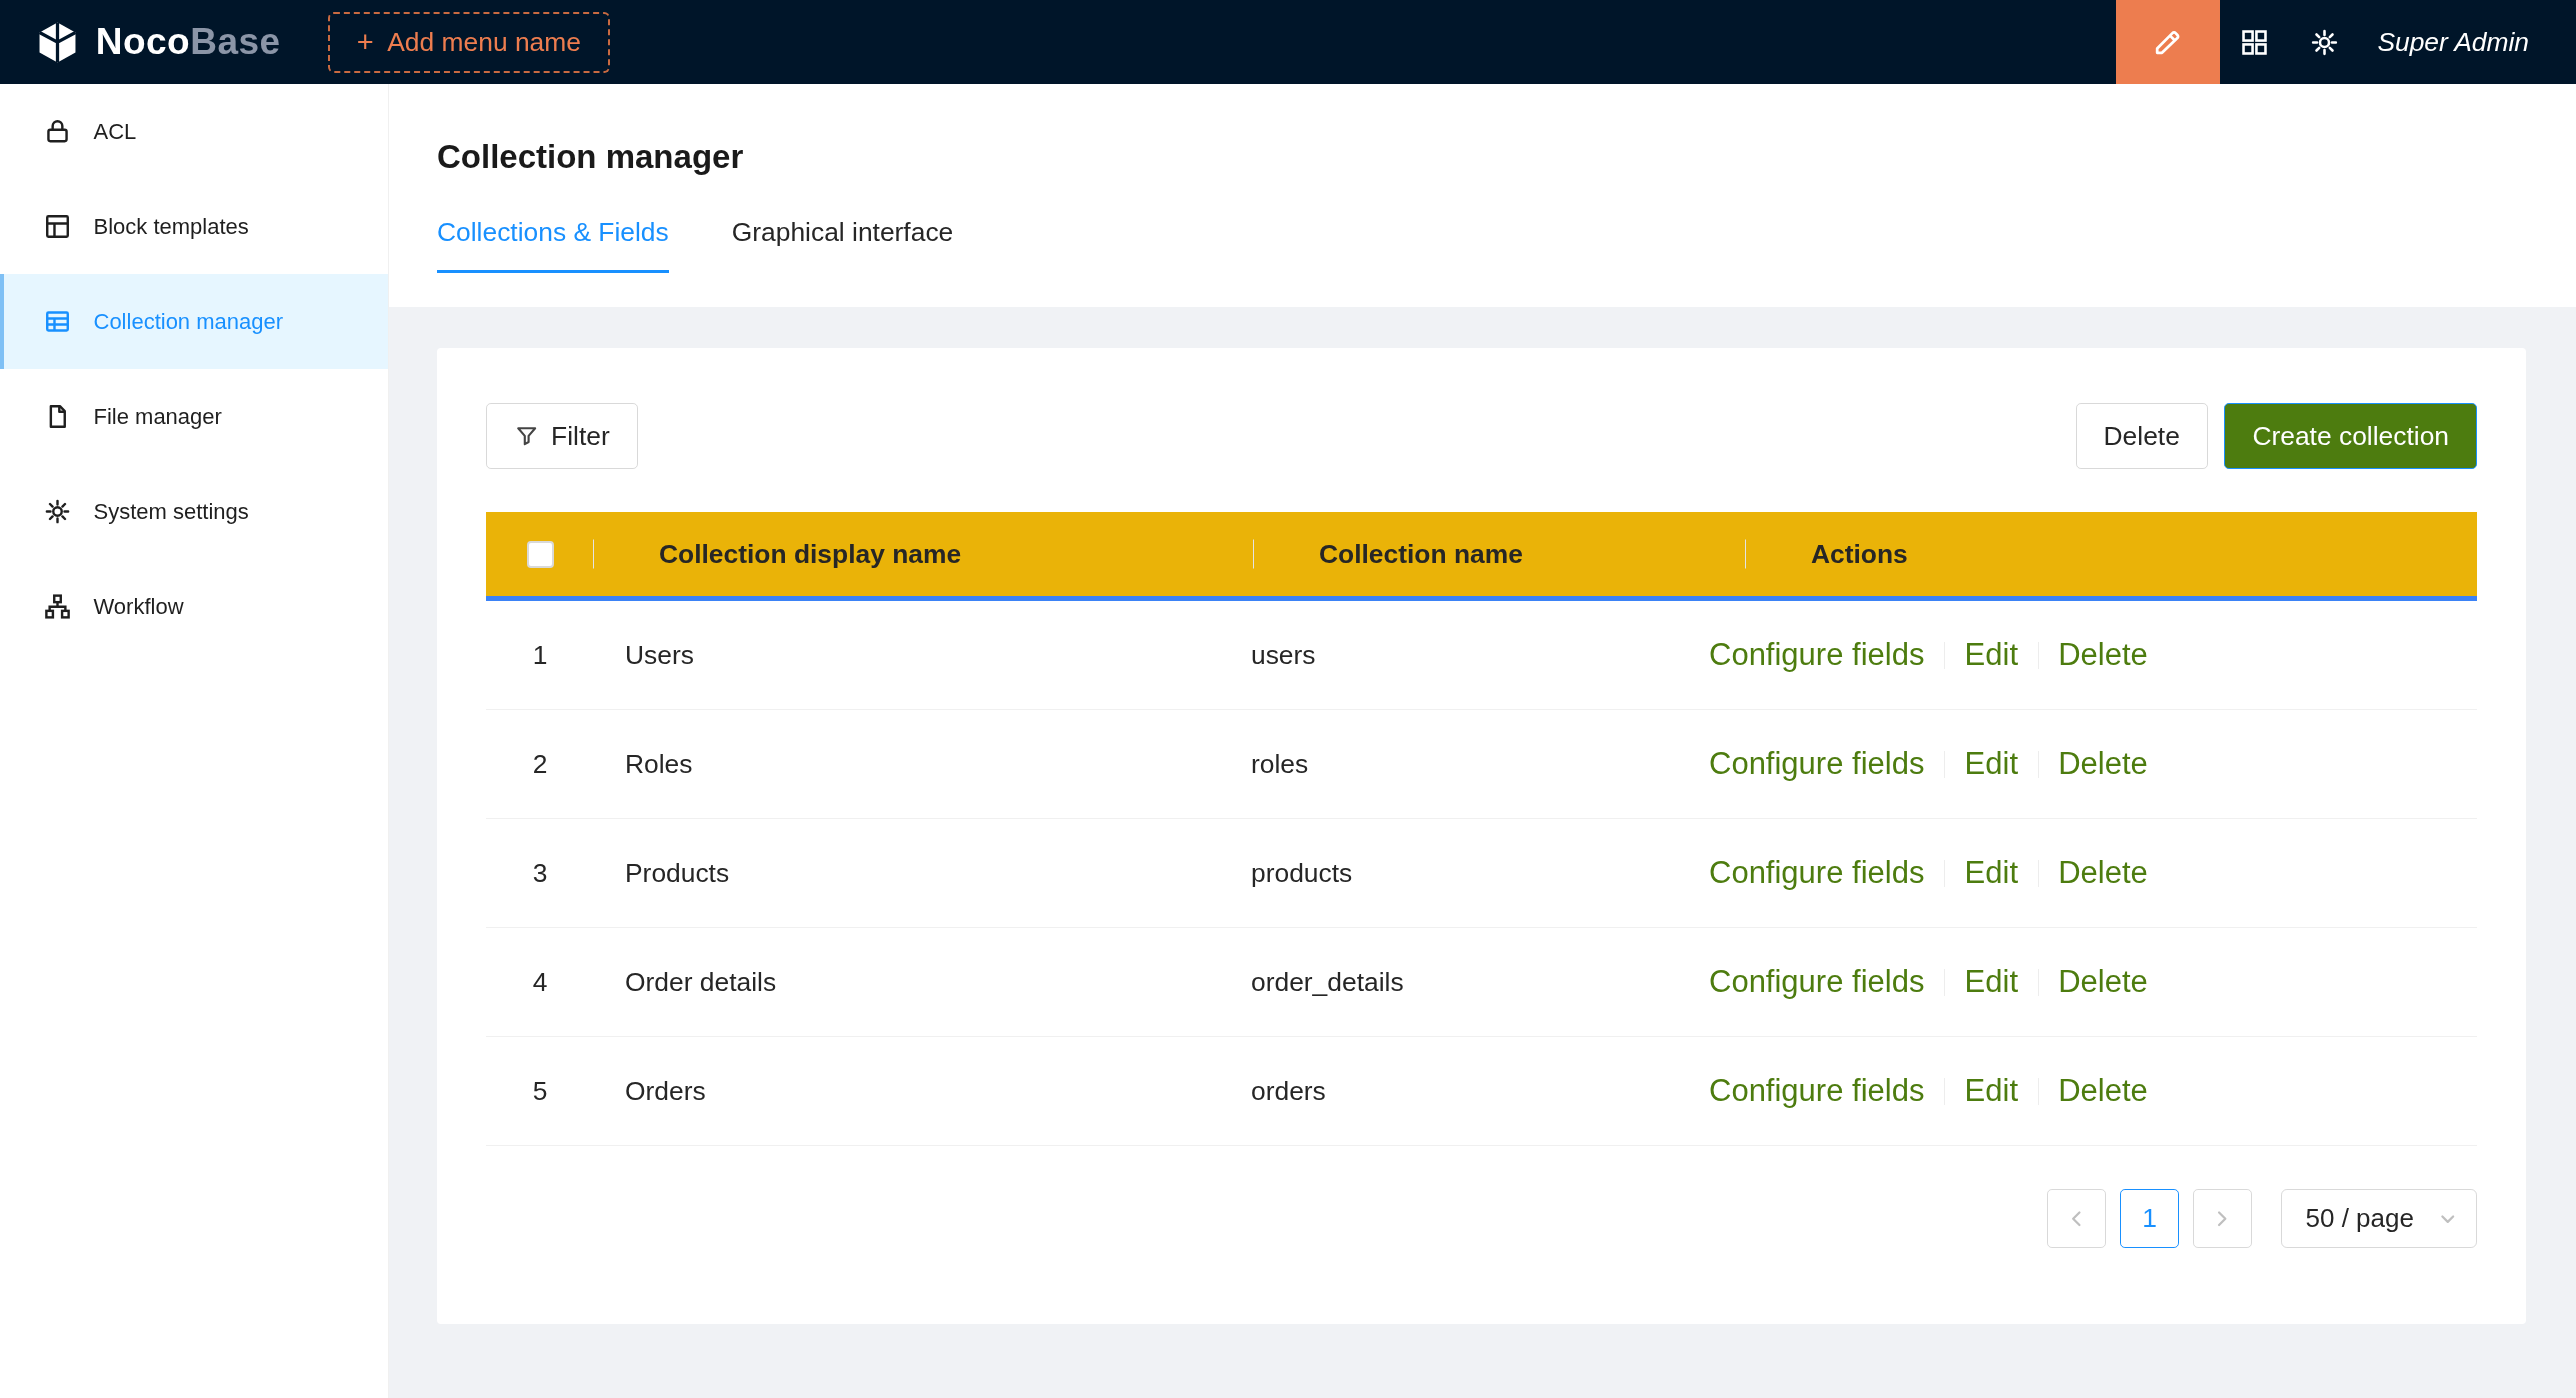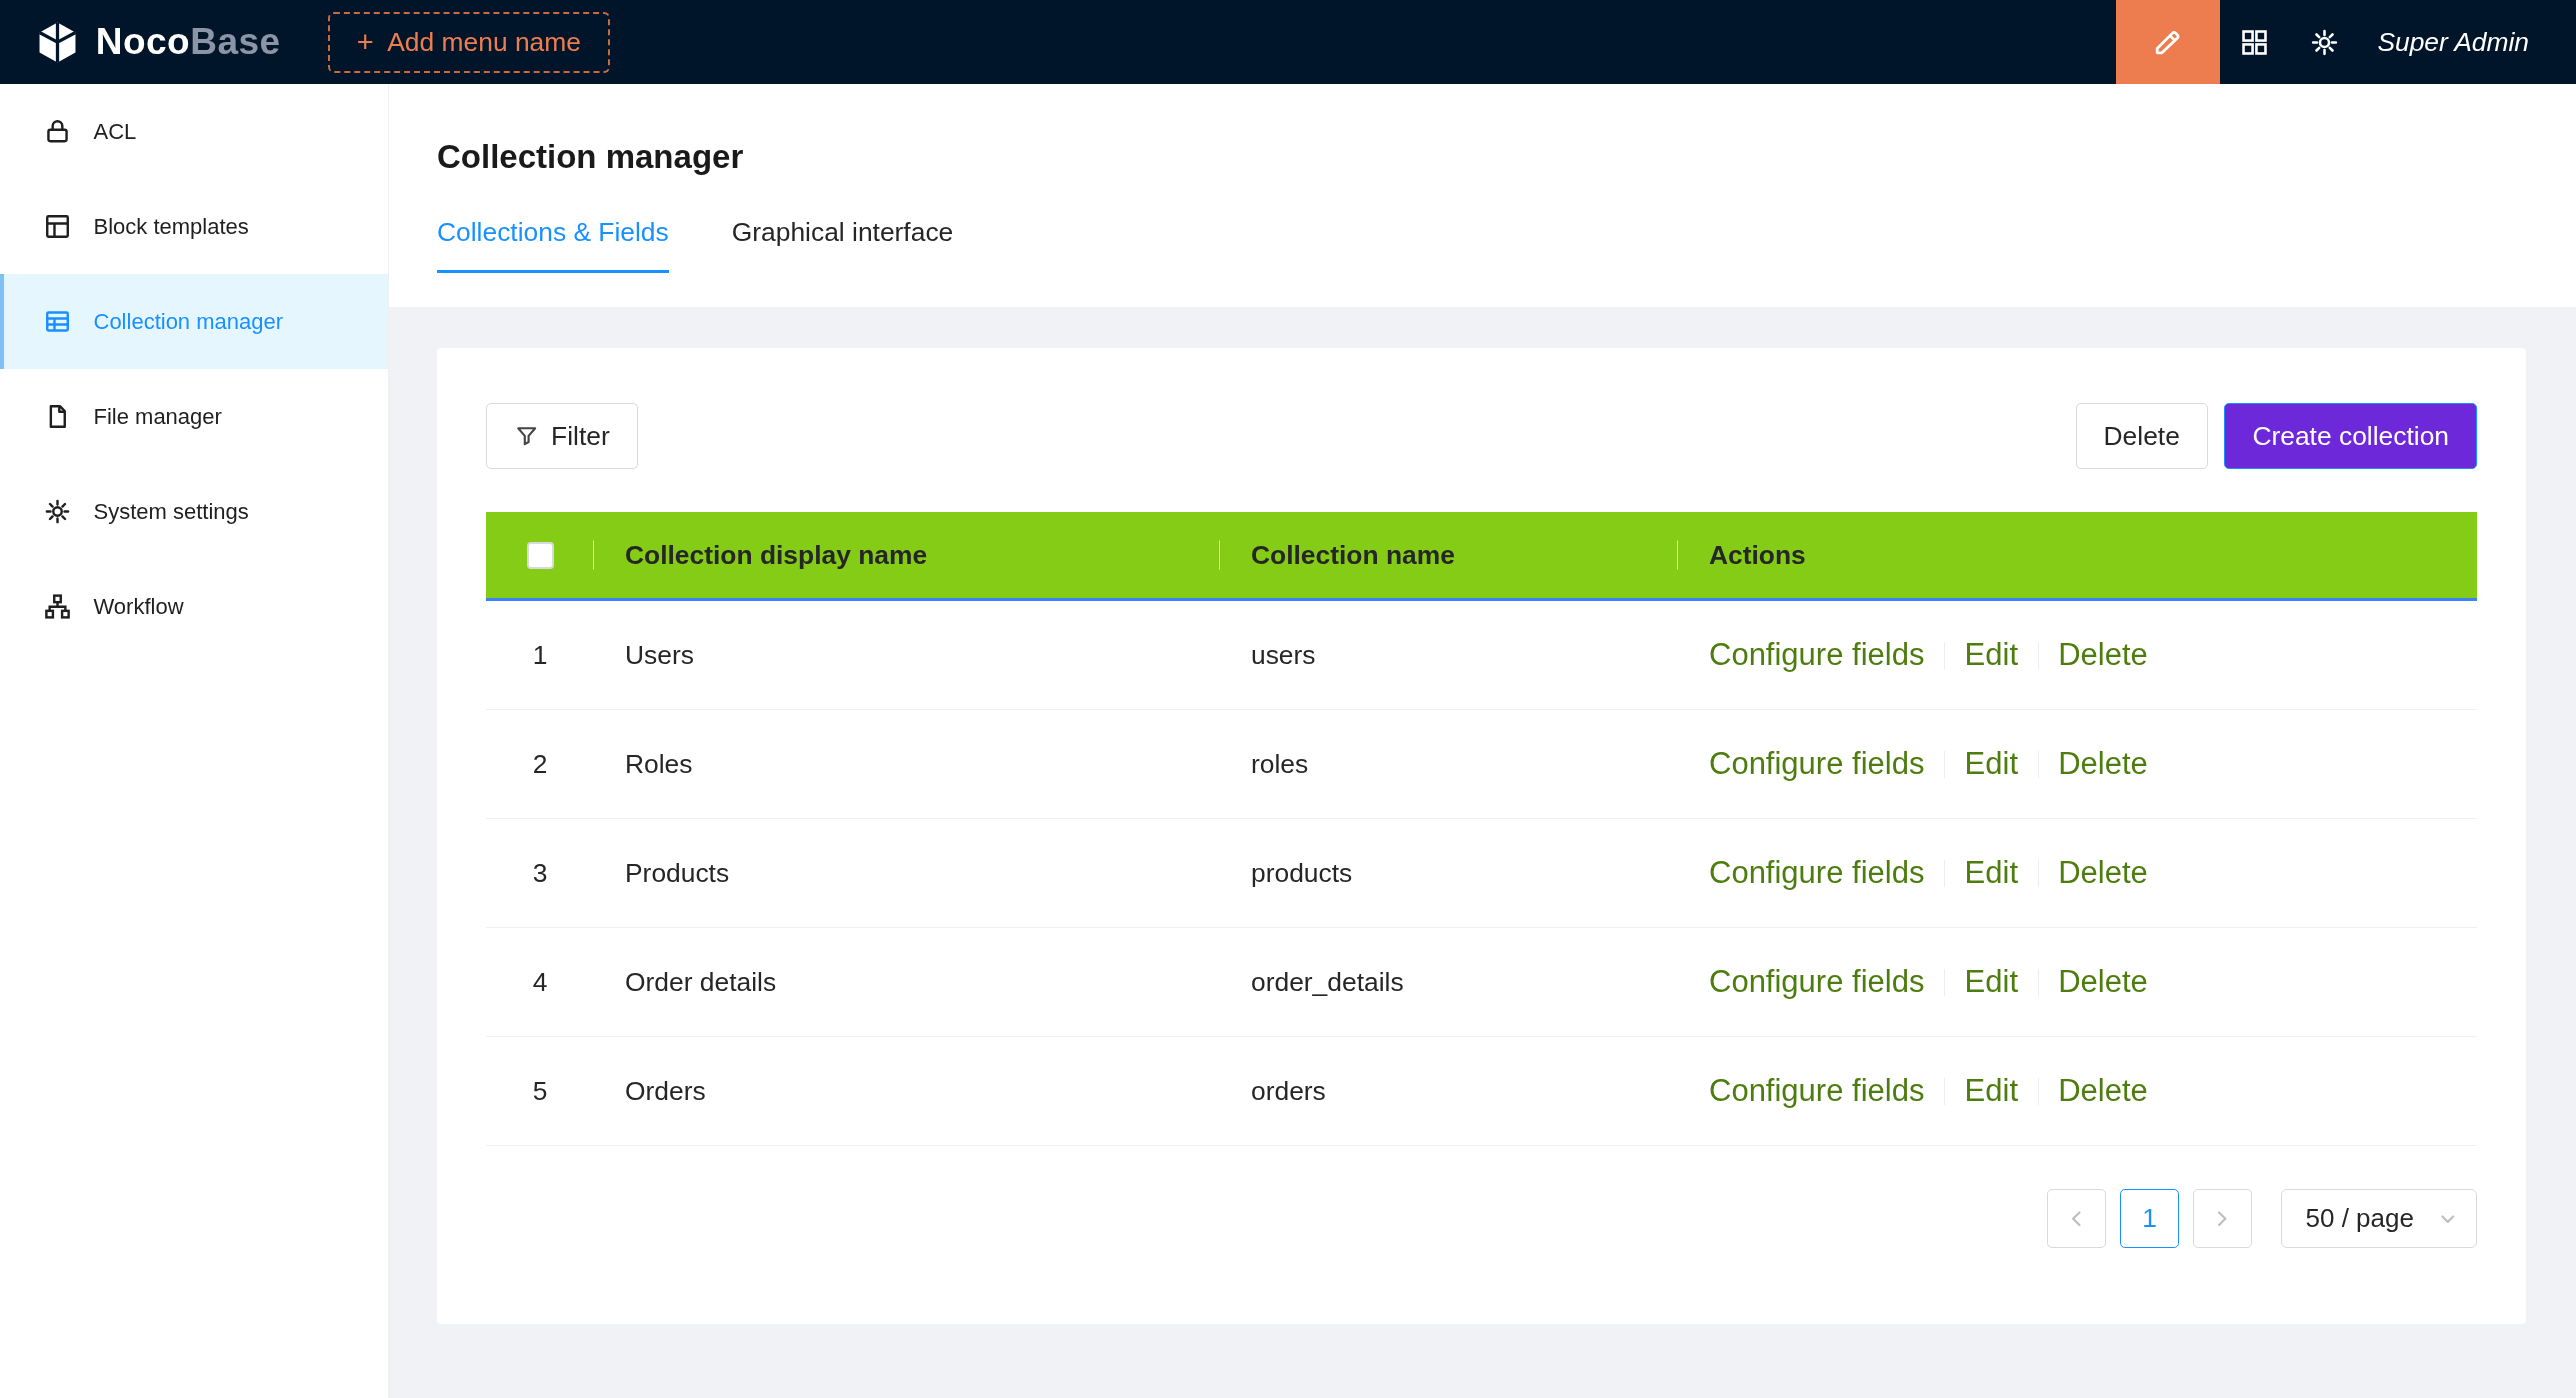--- a/index.html
+++ b/index.html
@@ -40,27 +40,27 @@
   .tab.active { color:#1890ff; border-bottom:3.9px solid #1890ff; }
 
   .content { flex:1; background:#f0f2f5; padding:41px 50px 0 48px; }
   .card { background:#ffffff; border-radius:3.9px; padding:55px 49px 76px 49px; }
 
   
   .toolbar { display:flex; align-items:center; }
   .btn { height:66px; display:inline-flex; align-items:center; justify-content:center; gap:11.7px;
     padding:0 27px; font-size:26.4px; border-radius:4.9px; border:1px solid #d9d9d9; background:#fff;
     color:#262626; cursor:pointer; }
-  .btn-primary { background:#6d28d9; border-color:#1890ff; color:#ffffff; }
+  .btn-primary { background:#4d7c0f; border-color:#1890ff; color:#ffffff; }
   .toolbar-right { margin-left:auto; display:flex; gap:16.6px; }
 
   
   .tbl { margin-top:43px; }
   .thead, .trow { display:flex; align-items:center; }
-  .thead { background:#84cc16; height:89px; font-weight:bold; border-bottom:3px solid #3b82f6; }
+  .thead { background:#eab308; height:89px; font-weight:bold; border-bottom:5px solid #3b82f6;gap:34px; }
   .trow { height:109px; border-bottom:1px solid #f0f0f0; font-size:26.4px; }
   .th, .td { padding-left:31px; font-size:26.4px; }
   .col-check { width:108px; flex:0 0 108px; display:flex; justify-content:center; padding-left:0; }
   .col-display { width:626px; flex:0 0 626px; }
   .col-name { width:458px; flex:0 0 458px; }
   .col-actions { flex:1; display:flex; align-items:center; }
   .th { position:relative; height:100%; display:flex; align-items:center; }
   .th.sep::after { content:""; position:absolute; right:0; top:50%; transform:translateY(-50%);
     width:1px; height:29px; background:#e4e4e4; }
   .checkbox { width:27px; height:27px; border:2px solid #d9d9d9; border-radius:3.9px; background:#fff; cursor:pointer; }

